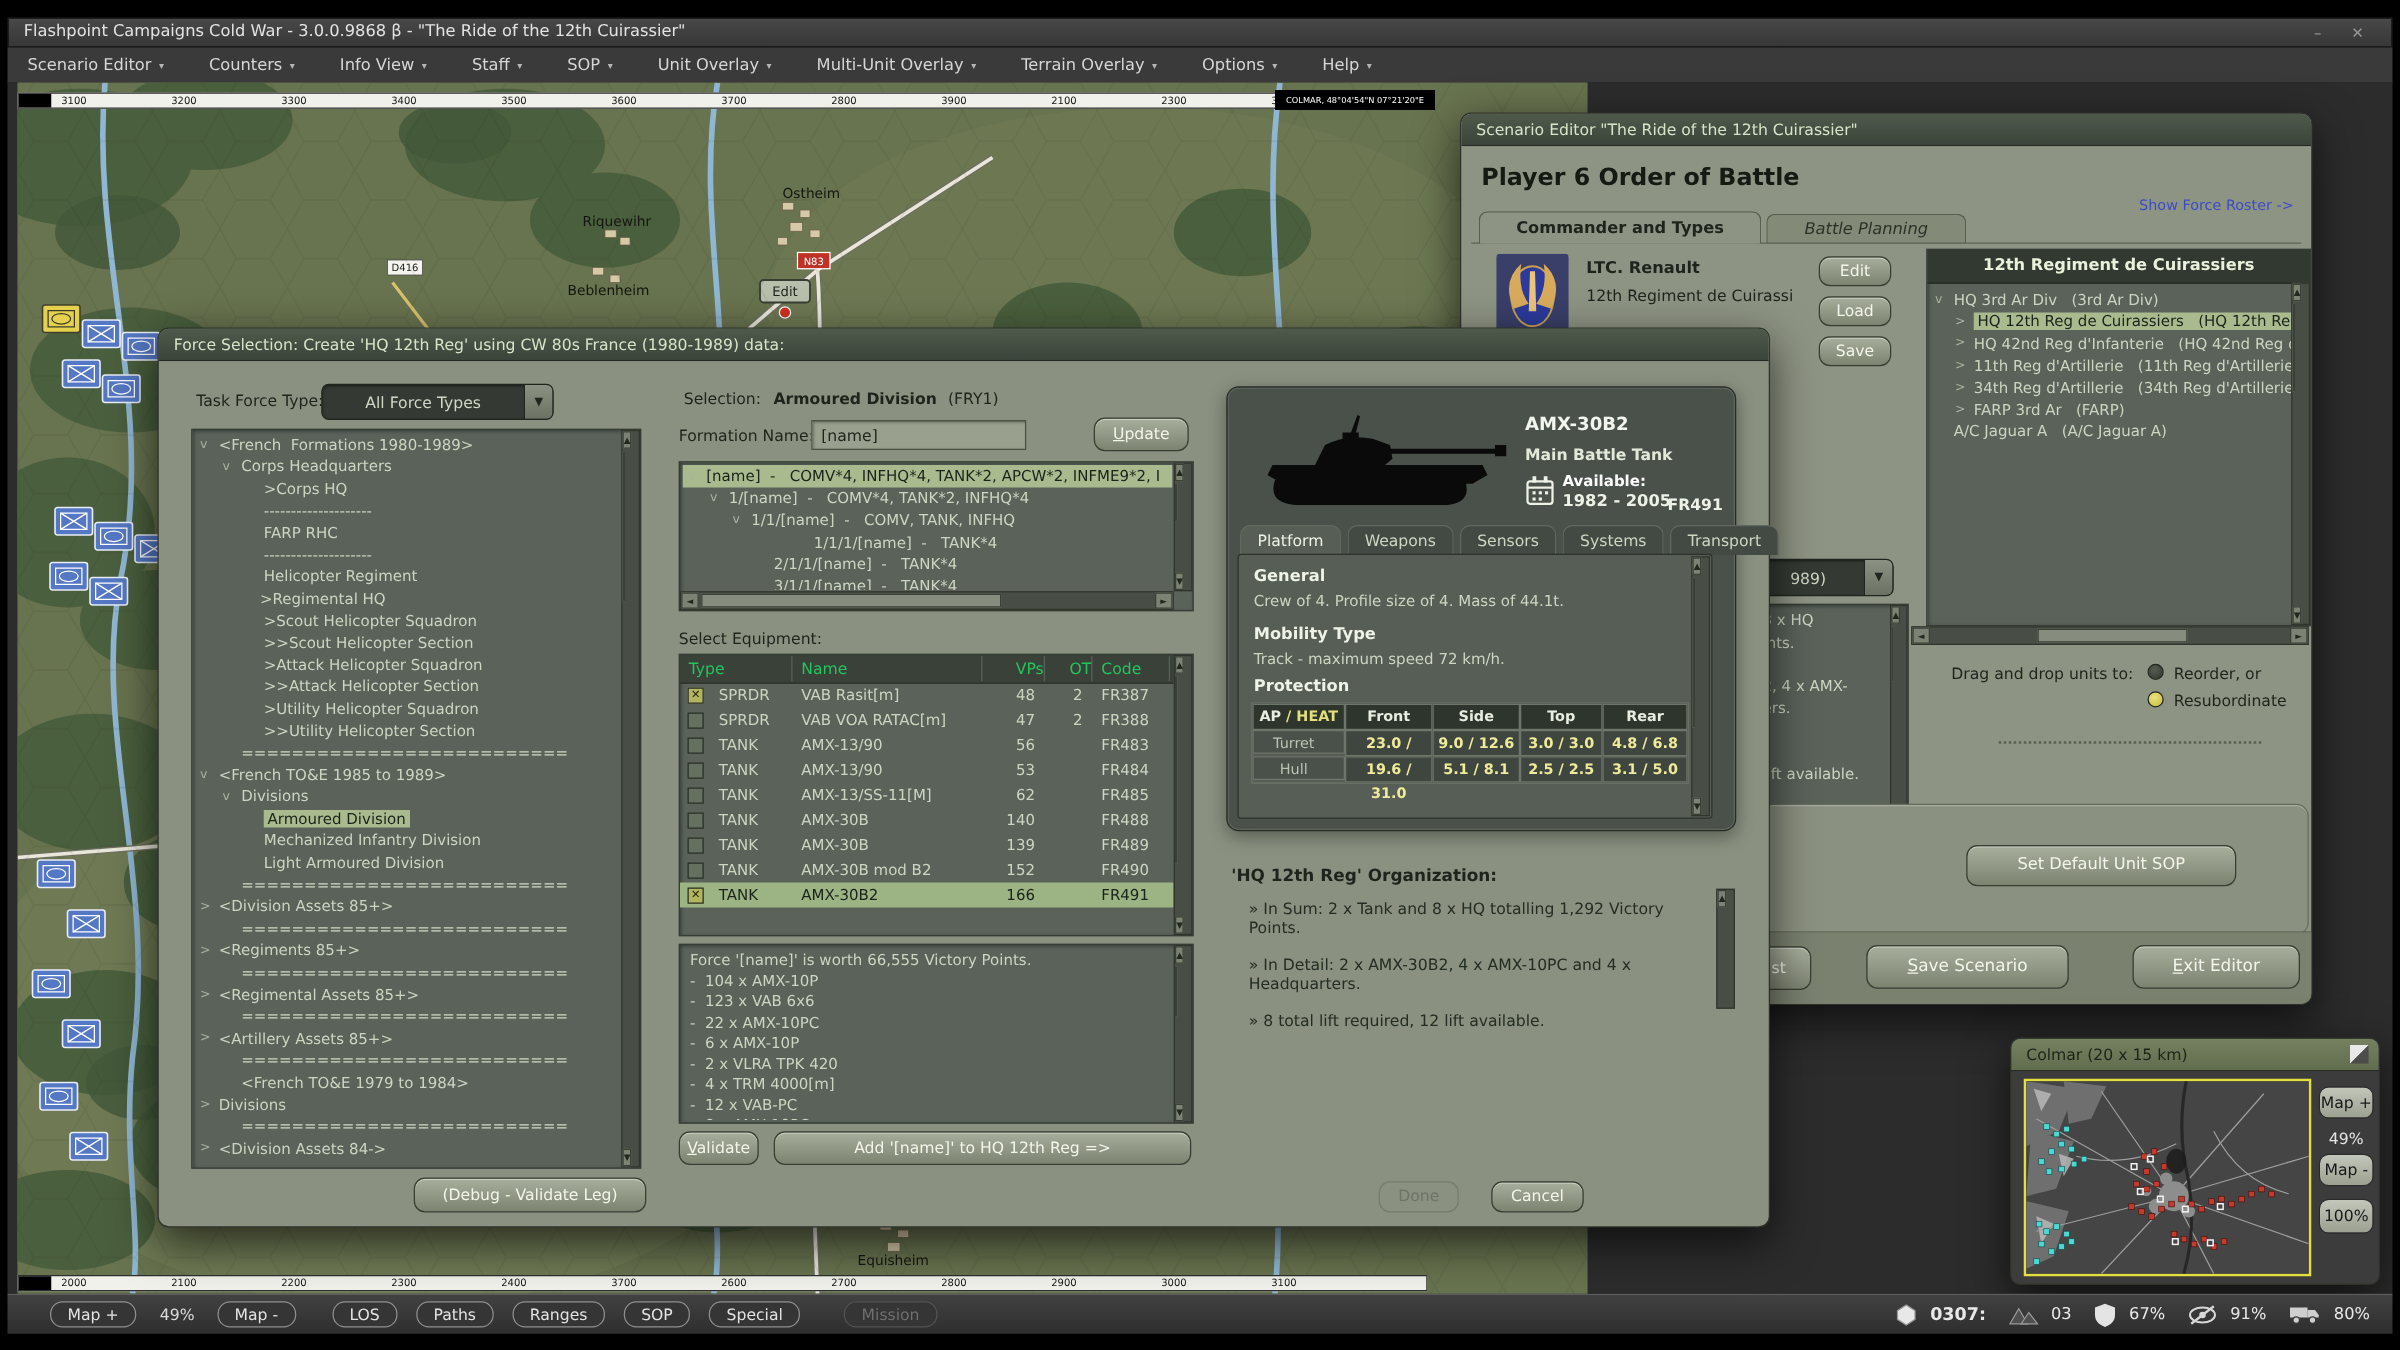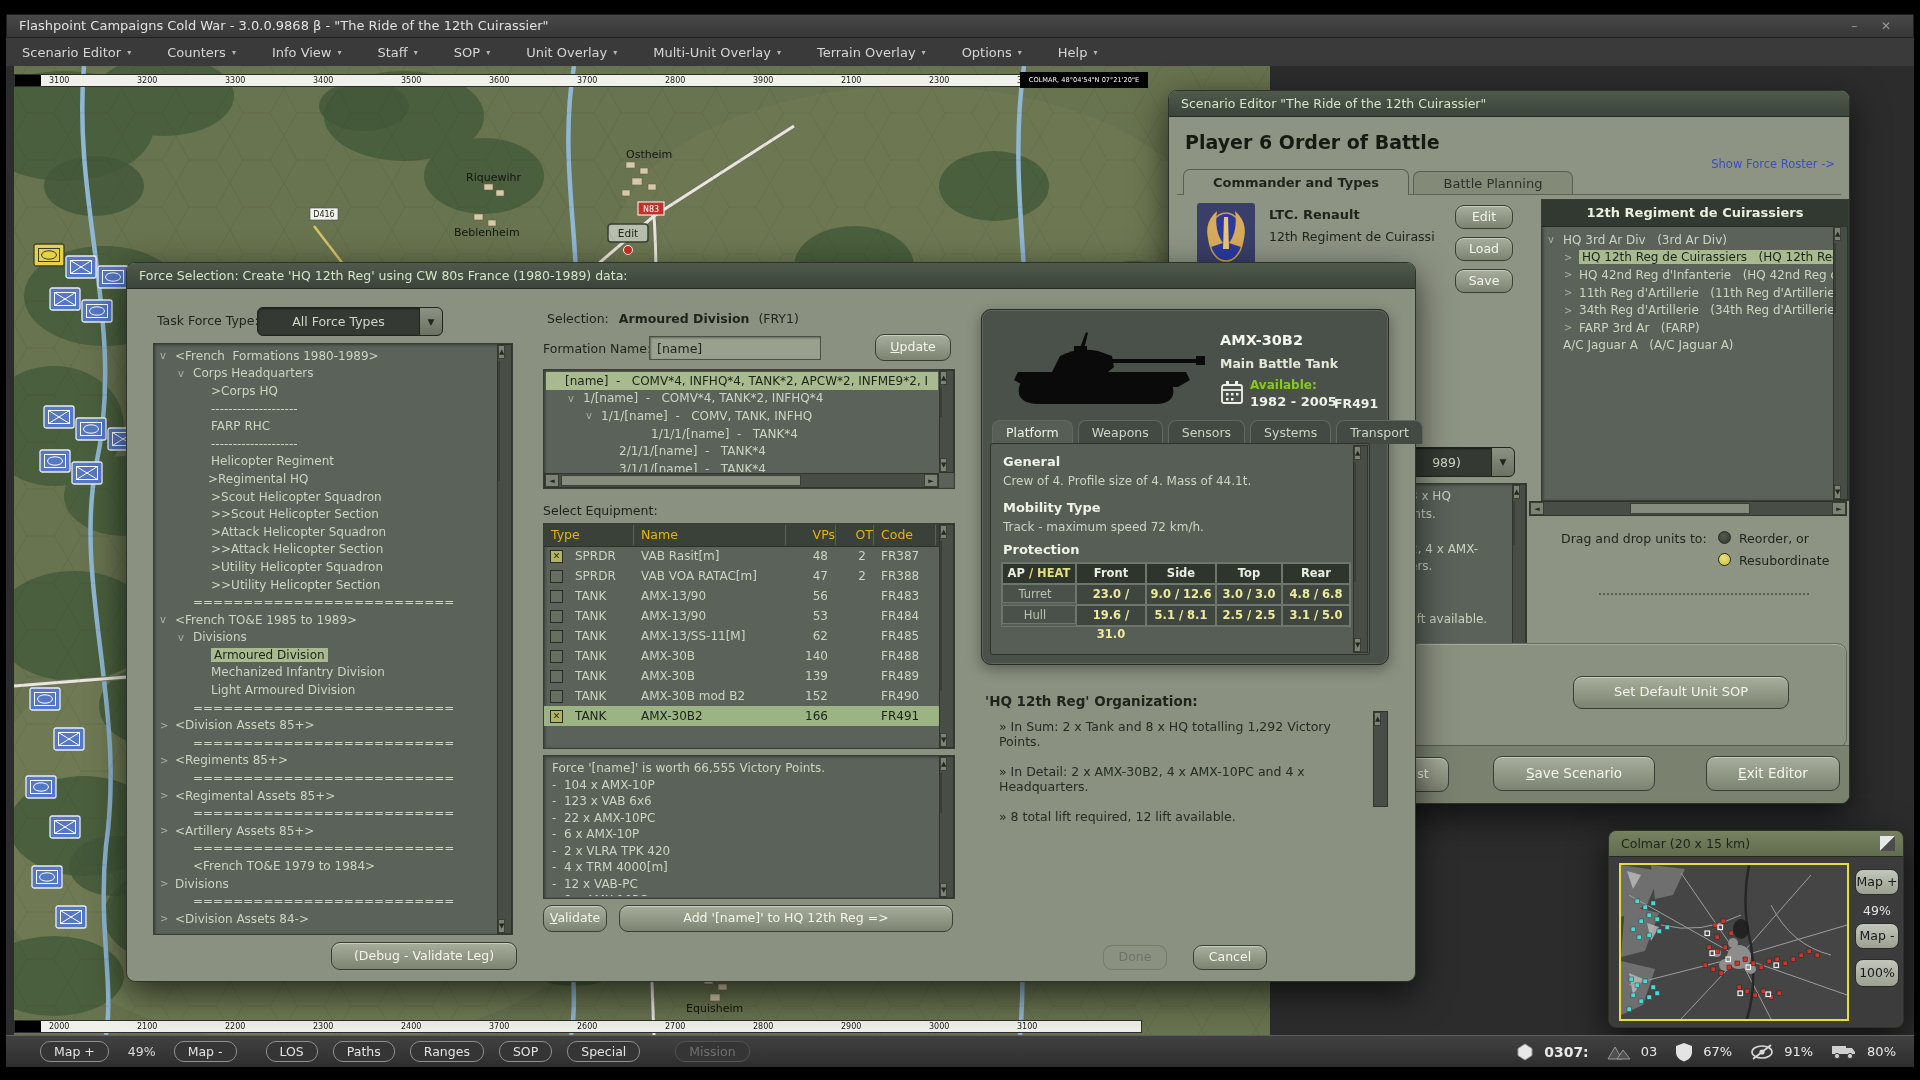--- a/index.html
+++ b/index.html
@@ -49,21 +49,21 @@
   .combo{position:absolute;background:#343a33;border:1px solid #20251e;border-radius:6px;color:#cfd8c4;
     font-size:12.5px;display:flex;align-items:center;box-shadow:inset 0 1px 2px rgba(0,0,0,.5);}
   .combo .cval{flex:1;text-align:center;}
   .combo .carr{width:22px;align-self:stretch;background:linear-gradient(#8b9183,#6b7163);
     border-left:1px solid #20251e;border-radius:0 5px 5px 0;color:#20251e;font-size:9px;
     display:flex;align-items:center;justify-content:center;}
   .input{position:absolute;background:#99a08d;border:1px solid #4a5044;box-shadow:inset 1px 1px 2px rgba(0,0,0,.35);
     color:#20261e;font-size:12.5px;padding:0 7px;line-height:23px;box-sizing:border-box;}
   
   .eqgrid{display:grid;grid-template-columns:24px 66px 152px 50px 38px 62px;align-items:center;}
-  #eq-head{position:absolute;left:0;top:0;right:15px;height:22px;background:#394138;color:#eab308;
+  #eq-head{position:absolute;left:0;top:0;right:15px;height:22px;background:#394138;color:#22c55e;
     font-size:12.5px;border-bottom:1px solid #2c322a;}
   #eq-head>div{padding-left:7px;border-right:1px solid #59615a;line-height:20px;height:20px;}
   .eqrow{height:20px;font-size:12px;color:#ccd5c1;}
   .eqrow>div{overflow:hidden;white-space:nowrap;}
   .eqsel{background:#9cb384;color:#1b231b;}
   .c-vps,.c-ot{text-align:right;padding-right:8px;}
   .c-type,.c-name,.c-code{padding-left:7px;}
   .cb{width:11px;height:11px;margin-left:6px;background:#657060;border:1px solid #272d24;
     font-size:9px;line-height:10px;text-align:center;color:#2b2b12;}
   .cbon{background:#b3b55e;font-weight:bold;}
@@ -352,21 +352,21 @@
     </div>
   </div>
 
   <div class="win" style="left:1162px;top:24px;width:680px;height:712px;">
     <div class="win-title">Scenario Editor "The Ride of the 12th Cuirassier"</div>
 
     <div class="lbl" style="left:16px;top:40px;font-size:19px;font-weight:bold;color:#141b13;">Player 6 Order of Battle</div>
     <div class="lbl" style="right:14px;left:auto;top:66px;color:#3b4cc4;font-size:11.5px;">Show Force Roster -&gt;</div>
 
     <div class="etab act" style="left:14px;top:78px;width:224px;">Commander and Types</div>
-    <div class="etab inact" style="left:244px;top:80px;width:158px;height:23px;line-height:23px;">Battle Planning</div>
+    <div class="etab inact" style="left:244px;top:80px;width:158px;height:23px;line-height:23px;font-style:italic;">Battle Planning</div>
     <div class="etab-line" style="top:103px;"></div>
 
     <svg style="position:absolute;left:28px;top:112px;" width="58" height="62">
       <rect width="58" height="62" rx="3" fill="#3a3f69"></rect>
       <ellipse cx="29" cy="34" rx="17" ry="24" fill="#2c3a9c" stroke="#c8a050" stroke-width="1.5"></ellipse>
       <path d="M14,44 Q4,22 20,8 Q17,28 26,40 Z" fill="#d8ab5c"></path>
       <path d="M44,44 Q54,22 38,8 Q41,28 32,40 Z" fill="#d8ab5c"></path>
       <path d="M27,14 L31,14 L32,46 L26,46 Z" fill="#e8c57c"></path>
     </svg>
     <div class="lbl" style="left:100px;top:116px;font-weight:bold;font-size:13px;">LTC. Renault</div>
@@ -751,21 +751,21 @@
         <rect x="6" y="1" width="3" height="5" fill="#eef2e6"></rect>
           <rect x="15" y="1" width="3" height="5" fill="#eef2e6"></rect>
         <g fill="#eef2e6">
             <rect x="6" y="13" width="2.5" height="2.5"></rect>
             <rect x="11" y="13" width="2.5" height="2.5"></rect>
         <rect x="16" y="13" width="2.5" height="2.5"></rect>
             <rect x="6" y="18" width="2.5" height="2.5"></rect>
             <rect x="11" y="18" width="2.5" height="2.5"></rect>
           </g>
       </svg>
-      <div style="position:absolute;left:268px;top:68px;font-weight:bold;font-size:12px;color:#84cc16;">Available:</div>
+      <div style="position:absolute;left:268px;top:68px;font-weight:bold;font-size:12px;color:#ffffff;">Available:</div>
       <div style="position:absolute;left:268px;top:84px;font-weight:bold;font-size:13px;color:#eef2e6;">1982 - 2005</div>
       <div style="position:absolute;left:352px;top:86px;font-weight:bold;font-size:12.5px;color:#eef2e6;">FR491</div>
 
       <div class="dtabs" id="d-tabs">
           <div class="dtab act">Platform</div>
           <div class="dtab">Weapons</div>
           <div class="dtab">Sensors</div>
           <div class="dtab">Systems</div>
           <div class="dtab">Transport</div>
         </div>

